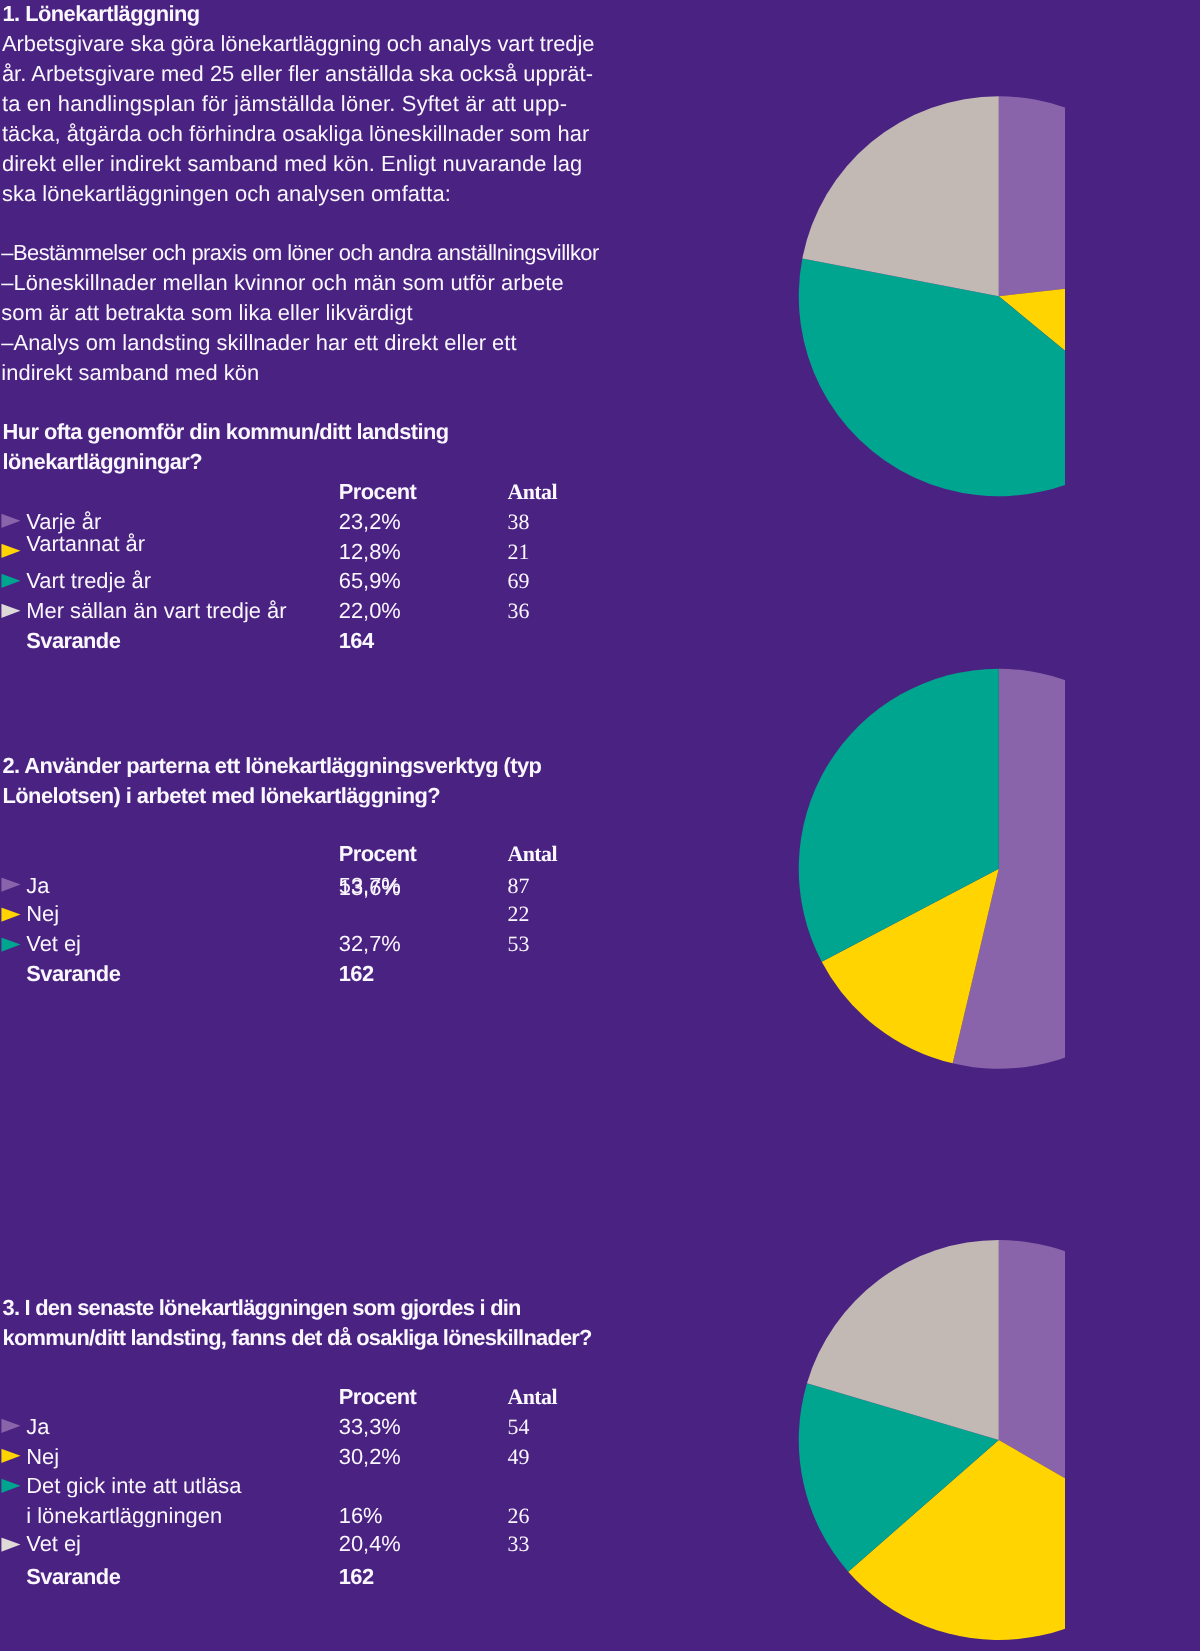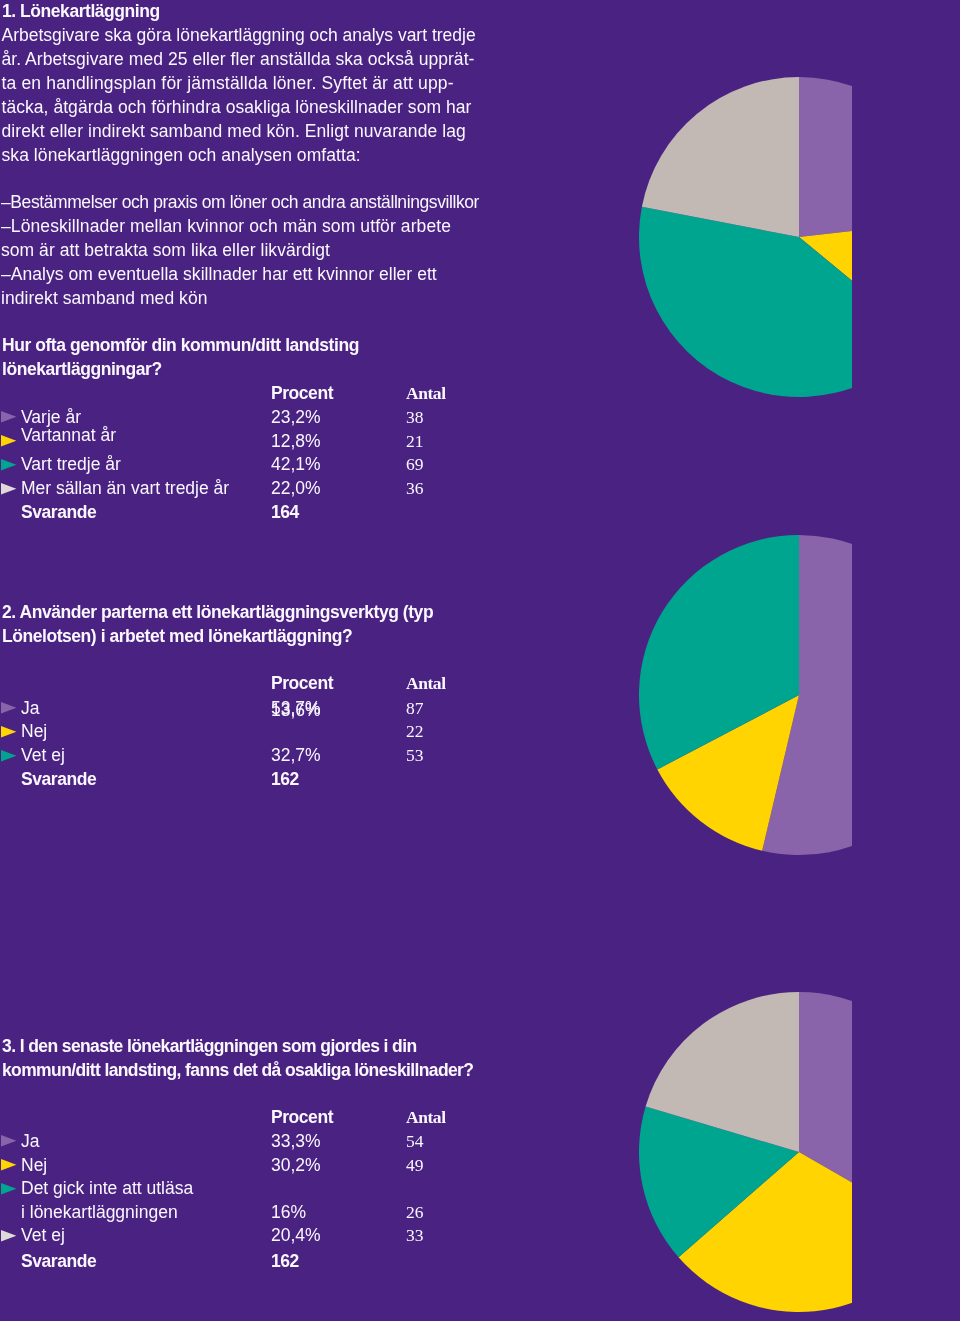--- a/index.html
+++ b/index.html
@@ -48,21 +48,21 @@
 <div class="tline col-x0 bold" style="top:3.0px">1. Lönekartläggning</div>
 <div class="tline col-x1" style="top:26.5px;letter-spacing:-0.01px">Arbetsgivare ska göra lönekartläggning och analys vart tredje</div>
 <div class="tline col-x1" style="top:50.5px;letter-spacing:0.05px">år. Arbetsgivare med 25 eller fler anställda ska också upprät-</div>
 <div class="tline col-x1" style="top:74.5px;letter-spacing:0.16px">ta en handlingsplan för jämställda löner. Syftet är att upp-</div>
 <div class="tline col-x1" style="top:98.5px;letter-spacing:0.05px">täcka, åtgärda och förhindra osakliga löneskillnader som har</div>
 <div class="tline col-x1" style="top:122.5px;letter-spacing:0.07px">direkt eller indirekt samband med kön. Enligt nuvarande lag</div>
 <div class="tline col-x1" style="top:146.5px;letter-spacing:0.07px">ska lönekartläggningen och analysen omfatta:</div>
 <div class="tline col-x2" style="top:193.5px;letter-spacing:-0.41px">–Bestämmelser och praxis om löner och andra anställningsvillkor</div>
 <div class="tline col-x2" style="top:241.5px;letter-spacing:0.05px">som är att betrakta som lika eller likvärdigt</div>
 <div class="tline col-x2" style="top:217.5px;letter-spacing:0.1px">–Löneskillnader mellan kvinnor och män som utför arbete</div>
-<div class="tline col-x2" style="top:265.5px;letter-spacing:0.05px">–Analys om eventuella skillnader har ett kvinnor eller ett</div>
+<div class="tline col-x2" style="top:265.5px;letter-spacing:0.05px">–Analys om landsting skillnader har ett direkt eller ett</div>
 <div class="tline col-x2" style="top:289.5px;letter-spacing:0.05px">indirekt samband med kön</div>
 <div class="tline col-x0 bold" style="top:337.3px">Hur ofta genomför din kommun/ditt landsting</div>
 <div class="tline col-x0 bold" style="top:361.3px">lönekartläggningar?</div>
 
 <div class="tline col-pct bold" style="top:384.6px">Procent</div>
 <div class="tline col-cnt bold" style="top:384.6px">Antal</div>
 <svg class="marker" style="left:1px;top:411.20px" width="16.4" height="12.4" viewBox="0 0 16.4 12.4">
       <path d="M 0 0 L 15.4 5.7 L 0 11.4 Z" fill="#8A64AA"></path>
     </svg>
 <div class="tline col-lbl" style="top:408.8px">Varje år</div>
@@ -71,21 +71,21 @@
 <svg class="marker" style="left:1px;top:435.00px" width="16.4" height="12.4" viewBox="0 0 16.4 12.4">
       <path d="M 0 0 L 15.4 5.7 L 0 11.4 Z" fill="#FFD400"></path>
     </svg>
 <div class="tline col-lbl" style="top:427px">Vartannat år</div>
 <div class="tline col-pct" style="top:432.6px">12,8%</div>
 <div class="tline col-cnt" style="top:432.6px">21</div>
 <svg class="marker" style="left:1px;top:458.80px" width="16.4" height="12.4" viewBox="0 0 16.4 12.4">
       <path d="M 0 0 L 15.4 5.7 L 0 11.4 Z" fill="#00A58F"></path>
     </svg>
 <div class="tline col-lbl" style="top:456.4px">Vart tredje år</div>
-<div class="tline col-pct" style="top:456.4px">42,1%</div>
+<div class="tline col-pct" style="top:456.4px">65,9%</div>
 <div class="tline col-cnt" style="top:456.4px">69</div>
 <svg class="marker" style="left:1px;top:482.60px" width="16.4" height="12.4" viewBox="0 0 16.4 12.4">
       <path d="M 0 0 L 15.4 5.7 L 0 11.4 Z" fill="#DFDAD7"></path>
     </svg>
 <div class="tline col-lbl" style="top:480.2px">Mer sällan än vart tredje år</div>
 <div class="tline col-pct" style="top:480.2px">22,0%</div>
 <div class="tline col-cnt" style="top:480.2px">36</div>
 <div class="tline col-lbl bold" style="top:504.0px">Svarande</div>
 <div class="tline col-pct bold" style="top:504.0px">164</div>
 

